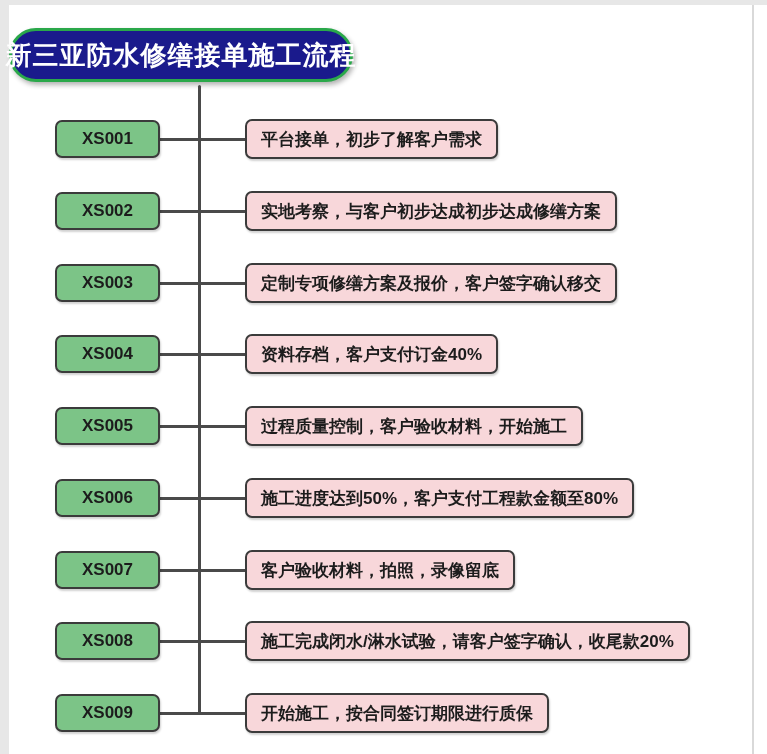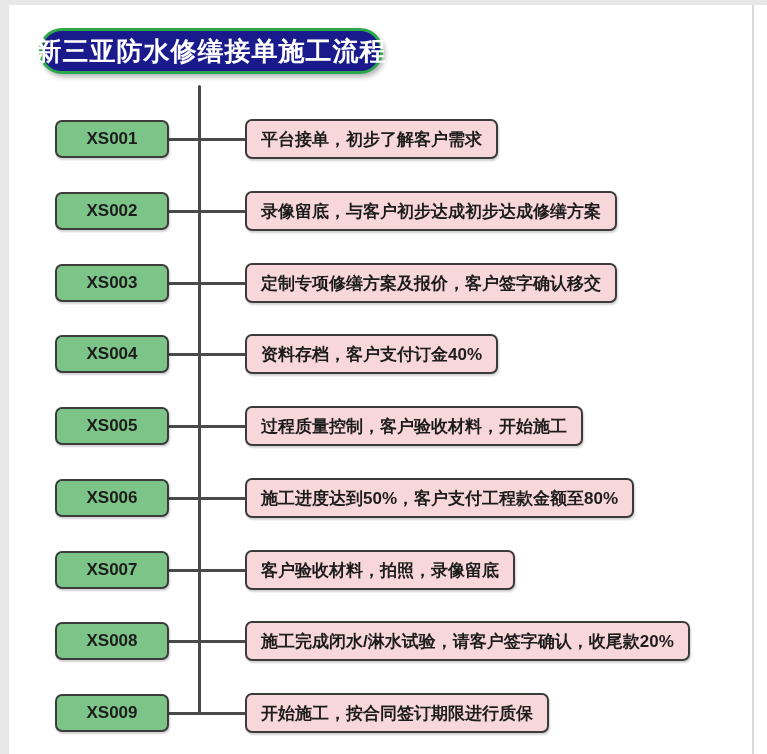--- a/index.html
+++ b/index.html
@@ -9,21 +9,21 @@
     font-family:"Liberation Sans","DejaVu Sans",sans-serif;
   }
   
   .edge-top{position:absolute;left:0;top:0;width:767px;height:5px;background:var(--edge,#e7e7e7);}
   .edge-left{position:absolute;left:0;top:0;width:9px;height:754px;background:var(--edge,#e7e7e7);}
   .edge-right{position:absolute;left:752px;top:5px;width:2px;height:749px;background:#d9d9d9;}
   .canvas{position:absolute;left:9px;top:5px;width:743px;height:749px;background:#ffffff;}
 
   
   .title-pill{
-    position:absolute;left:39px;top:28px;width:344px;height:46px;
+    position:absolute;left:9px;top:28px;width:344px;height:54px;
     box-sizing:border-box;
     background:var(--title-bg,#1a1a8c);
     border:3px solid var(--title-border,#2aa84a);
     border-radius:29px;
     color:#ffffff;font-weight:bold;font-size:26px;letter-spacing:1px;
     display:flex;align-items:center;justify-content:center;
     box-shadow:2px 3px 5px rgba(0,0,0,0.30);
     white-space:nowrap;
   }
 
@@ -34,21 +34,21 @@
   }
 
   
   .row{position:absolute;left:0;width:767px;height:0;}
   .hline{
     position:absolute;left:150px;top:-1.5px;width:95px;height:3px;
     background:var(--line,#4a4a4a);
   }
   .code{
     position:absolute;left:55px;top:0;transform:translateY(-50%);
-    width:114px;height:38px;box-sizing:border-box;
+    width:105px;height:38px;box-sizing:border-box;
     background:var(--code-fill,#7cc487);
     border:2.5px solid var(--node-border,#3b3b3b);
     border-radius:7px;
     color:#1c1c1c;font-weight:bold;font-size:17px;
     display:flex;align-items:center;justify-content:center;
     box-shadow:1px 2px 2px rgba(0,0,0,0.18);
   }
   .desc{
     position:absolute;left:245px;top:0;transform:translateY(-50%);
     height:40px;box-sizing:border-box;padding:4px 14px;
@@ -75,21 +75,21 @@
 
 <div class="row" style="top:139px">
   <div class="hline"></div>
   <div class="code">XS001</div>
   <div class="desc">平台接单，初步了解客户需求</div>
 </div>
 
 <div class="row" style="top:211px">
   <div class="hline"></div>
   <div class="code">XS002</div>
-  <div class="desc">录像留底，与客户初步达成初步达成修缮方案</div>
+  <div class="desc">实地考察，与客户初步达成初步达成修缮方案</div>
 </div>
 
 <div class="row" style="top:283px">
   <div class="hline"></div>
   <div class="code">XS003</div>
   <div class="desc">定制专项修缮方案及报价，客户签字确认移交</div>
 </div>
 
 <div class="row" style="top:354px">
   <div class="hline"></div>

